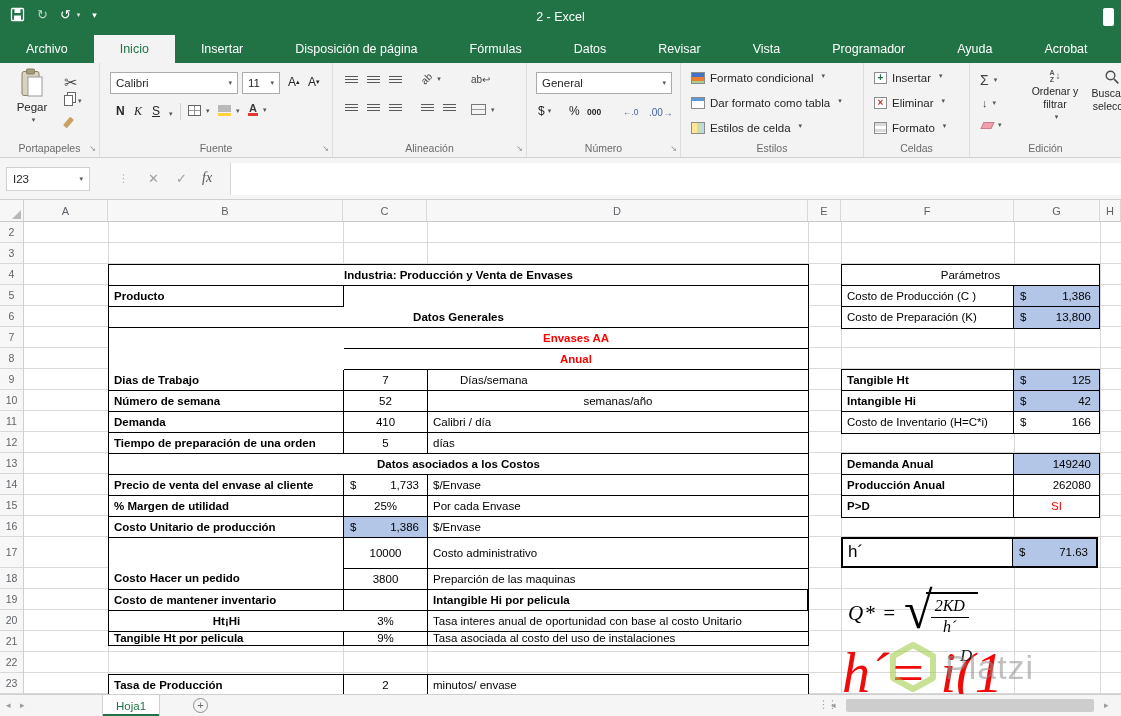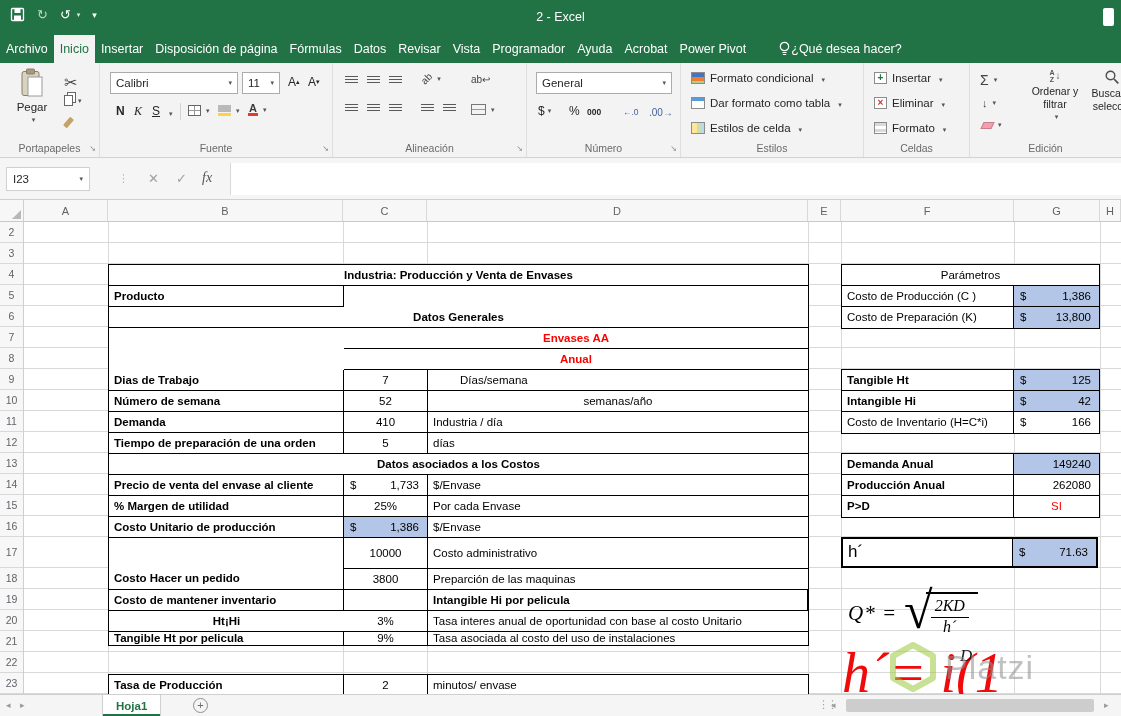--- a/index.html
+++ b/index.html
@@ -12,21 +12,21 @@
   .qat { position:absolute; left:10px; top:7px; display:flex; gap:12px; align-items:center; color:#fff; }
   .qat .g { color:#bcd6c7; font-size:13px; }
   .qat .w { color:#fff; font-size:13px; }
   .qat .caret { color:#d9e8df; font-size:7px; margin-left:-6px; }
   .title-text { position:absolute; left:0; right:0; top:10px; text-align:center; color:#fff; font-size:12.5px; }
   .win-frag { position:absolute; right:7px; top:8px; width:11px; height:18px; background:#fff; border-radius:2px; }
 
   
   .tabrow { position:absolute; left:0; top:35px; width:100%; height:28px; background:#217346;
             display:flex; align-items:stretch; color:#fff; font-size:12.5px; }
-  .rtab { padding:0 6px; display:flex; align-items:center; white-space:nowrap; }
+  .rtab { padding:0 26px; display:flex; align-items:center; white-space:nowrap; }
   .rtab.active { background:#f3f3f3; color:#217346; }
   .tellme { display:flex; align-items:center; gap:0; margin-left:26px; white-space:nowrap; }
 
   
   .ribbon { position:absolute; left:0; top:63px; width:100%; height:95px; background:#f3f3f3;
             border-bottom:1px solid #d2d2d2; }
   .rgroup { position:absolute; top:0; height:94px; border-right:1px solid #dedede; overflow:hidden; }
   .rglabel { position:absolute; bottom:3px; left:0; right:0; text-align:center; font-size:10.5px; color:#6a6a6a; }
   .launcher { position:absolute; right:3px; bottom:4px; font-size:8px; color:#8a8a8a; line-height:8px; }
   .combo { position:absolute; height:22px; background:#fff; border:1px solid #ababab; display:flex;
@@ -59,21 +59,21 @@
               box-shadow:inset 0 3px 0 #5b9bd5; }
   .ic-cellstyles { display:inline-block; width:14px; height:12px; border:1px solid #8c8c8c;
               background:linear-gradient(90deg,#ffe699 0 5px,#c6e0b4 5px 10px,#bdd7ee 10px 14px); }
   .ic-cell { display:inline-flex; width:13px; height:12px; border:1px solid #8c8c8c; background:#fff;
              align-items:center; justify-content:center; font-size:10px; font-weight:bold; line-height:1; }
   .ic-format { display:inline-block; width:13px; height:12px; border:1px solid #8c8c8c;
                background:repeating-linear-gradient(to bottom,#d9d9d9 0 3px,#fff 3px 6px); }
   .sigma { font-size:14px; color:#444; }
   .ic-filldown { font-size:11px; color:#444; }
   .ic-eraser { display:inline-block; width:11px; height:7px; background:#f2a0ae; border:1px solid #c87f8d; transform:skewX(-25deg); }
-  .stylebtn { position:absolute; left:10px; display:flex; align-items:flex-end; gap:5px; font-size:11.5px;
+  .stylebtn { position:absolute; left:10px; display:flex; align-items:flex-start; gap:5px; font-size:11.5px;
               color:#262626; white-space:nowrap; }
   .bigbtn { position:absolute; display:flex; flex-direction:column; align-items:center; gap:3px;
             font-size:11.5px; color:#262626; text-align:center; }
   .bigbtn2 { position:absolute; display:flex; flex-direction:column; align-items:center; gap:2px;
              font-size:10.5px; line-height:1.25; color:#262626; text-align:center; }
   .ic-sort { display:flex; align-items:center; gap:1px; }
   .ic-sort .az { display:flex; flex-direction:column; font-size:7px; font-weight:bold; color:#555; line-height:7px; }
   .ic-sort .ar { font-size:10px; color:#555; }
 
   
@@ -148,21 +148,21 @@
   .wm { position:absolute; left:866px; top:420px; display:flex; align-items:center; gap:9px;
         opacity:0.55; z-index:5; }
   .wm-text { font-size:34px; color:#8f8f8f; letter-spacing:1px; }
 
   
   .tabbar { position:absolute; left:0; top:694px; width:100%; height:22px; background:#f5f5f5;
             border-top:1px solid #cfcfcf; font-size:11.5px; }
   .nav { position:absolute; top:5px; color:#9a9a9a; font-size:9px; }
   .sheettab { position:absolute; left:102px; top:0; height:21px; padding:0 13px; background:#fff;
               border-left:1px solid #cfcfcf; border-right:1px solid #cfcfcf; display:flex; align-items:center;
-              color:#217346; font-weight:bold; box-shadow:inset 0 -2px 0 #217346; }
+              color:#217346; font-weight:normal; box-shadow:inset 0 -2px 0 #217346; }
   .addsheet { position:absolute; left:193px; top:3px; width:15px; height:15px; border:1px solid #8f8f8f;
               border-radius:50%; color:#6a6a6a; font-size:11px; line-height:12px; text-align:center; }
   .splitter { position:absolute; left:818px; top:3px; color:#a0a0a0; font-size:11px; letter-spacing:-2px; }
   .hthumb { position:absolute; left:846px; top:4px; width:248px; height:13px; background:#cdcdcd; border-radius:2px; }
 </style>
 </head>
 <body>
 
 <div class="app">
 
@@ -461,21 +461,21 @@
       <div class="c ctr b red sp2 nr">Envases AA</div>
       <div class="c ctr b red sp2 nr">Anual</div>
       <div class="c b">Dias de Trabajo</div>
       <div class="c ctr">7</div>
       <div class="c nr ind">Días/semana</div>
       <div class="c b">Número de semana</div>
       <div class="c ctr">52</div>
       <div class="c ctr nr">semanas/año</div>
       <div class="c b">Demanda</div>
       <div class="c ctr">410</div>
-      <div class="c nr">Industria / día</div>
+      <div class="c nr">Calibri / día</div>
       <div class="c b">Tiempo de preparación de una orden</div>
       <div class="c ctr">5</div>
       <div class="c nr">días</div>
       <div class="c ctr b sp3 nr">Datos asociados a los Costos</div>
       <div class="c b">Precio de venta del envase al cliente</div>
       <div class="c cur">
         <span>$</span>
         <span>1,733</span>
       </div>
       <div class="c nr">$/Envase</div>

